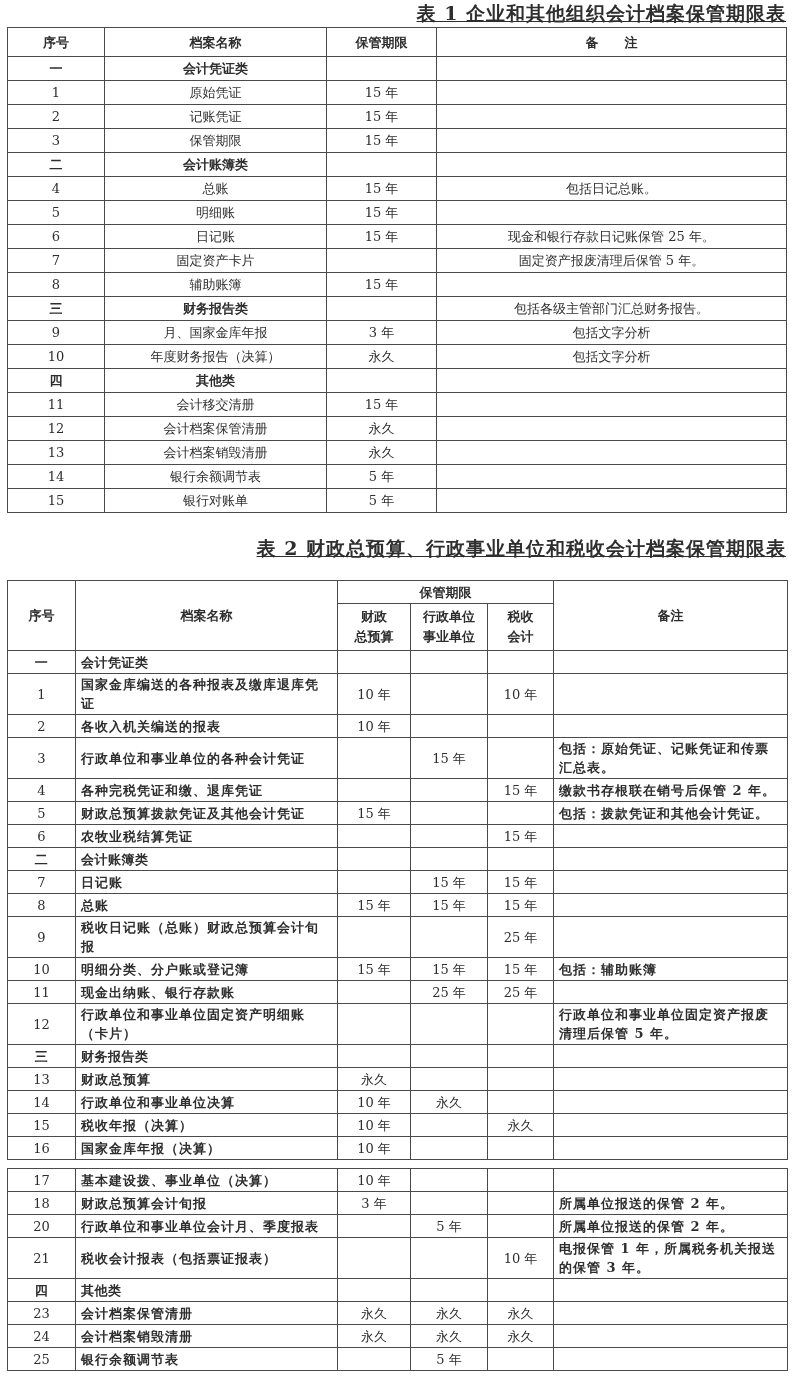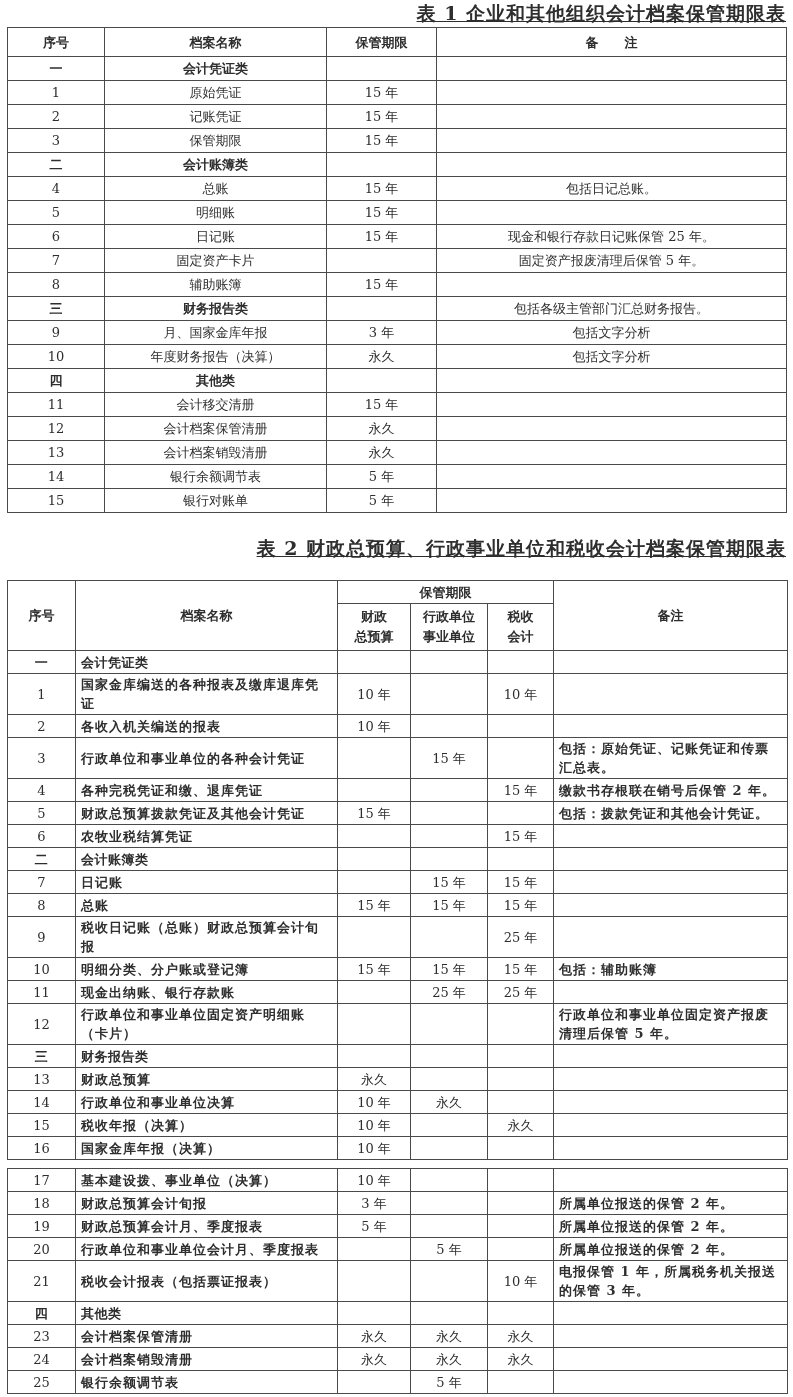--- a/index.html
+++ b/index.html
@@ -402,28 +402,20 @@
         </tr>
         <tr>
           <td class="c-no">18</td>
           <td class="c-name">财政总预算会计旬报</td>
           <td class="c-p1">3 年</td>
           <td class="c-p2"></td>
           <td class="c-p3"></td>
           <td class="c-r">所属单位报送的保管 2 年。</td>
         </tr>
         <tr>
-          <td class="c-no">19</td>
-          <td class="c-name">财政总预算会计月、季度报表</td>
-          <td class="c-p1">5 年</td>
-          <td class="c-p2"></td>
-          <td class="c-p3"></td>
-          <td class="c-r">所属单位报送的保管 2 年。</td>
-        </tr>
-        <tr>
           <td class="c-no">20</td>
           <td class="c-name">行政单位和事业单位会计月、季度报表</td>
           <td class="c-p1"></td>
           <td class="c-p2">5 年</td>
           <td class="c-p3"></td>
           <td class="c-r">所属单位报送的保管 2 年。</td>
         </tr>
         <tr>
           <td class="c-no">21</td>
           <td class="c-name">税收会计报表（包括票证报表）</td>

